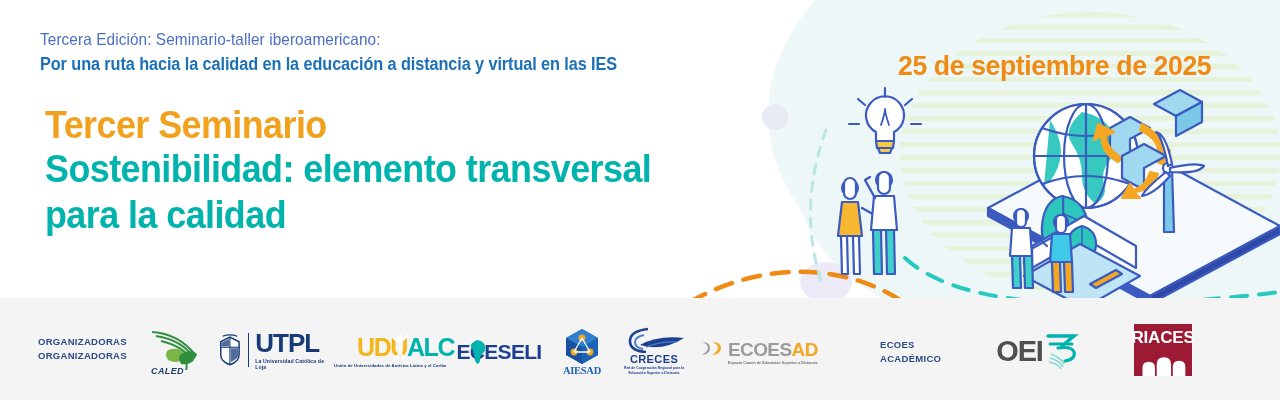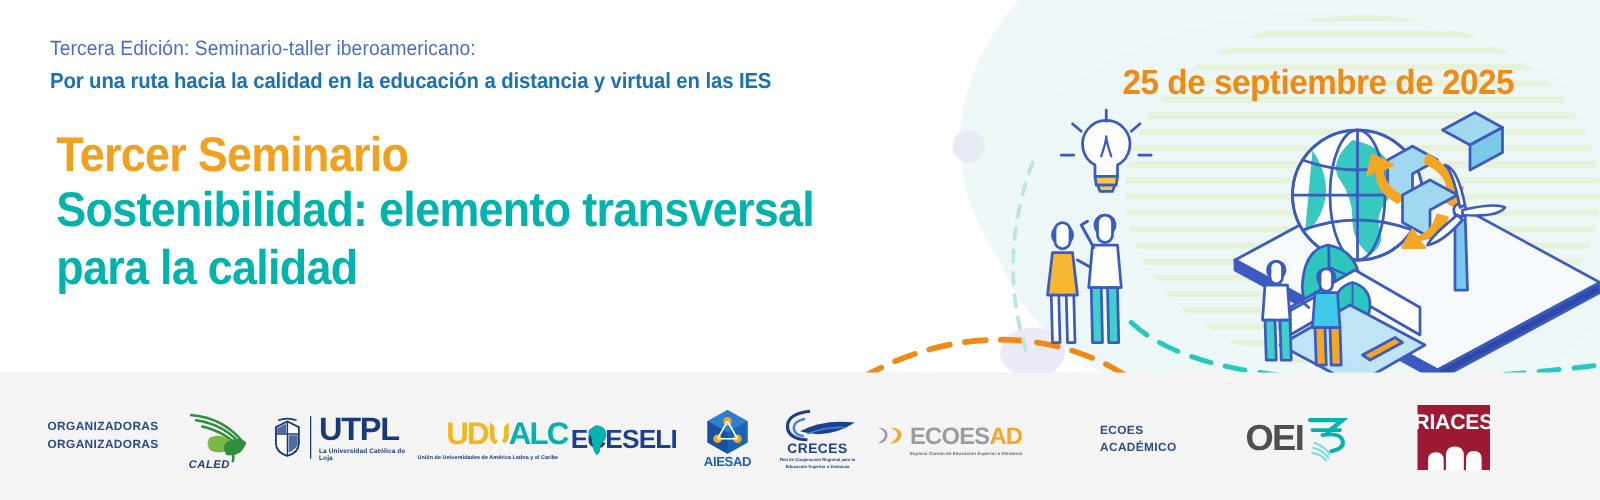--- a/index.html
+++ b/index.html
@@ -367,21 +367,21 @@
     <div class="ud-sub">Unión de Universidades de América Latina y el Caribe</div>
   </div>
 
   <div class="logo l-eceseli">
     <span class="ece-word">ECESELI</span>
     <svg width="20" height="26" viewBox="0 0 20 26" style="position:absolute;left:17px;top:2px;">
       <path d="M8,2 q7,1 8,6 q1,5 -3,8 q-2,2 -2,6 q0,3 -3,4 q-3,-4 -3,-9 q0,-5 -3,-8 q-2,-3 6,-7 z" fill="#00b3ad"></path>
     </svg>
   </div>
 
-  <div class="logo l-aiesad" style="flex-direction:column;">
+  <div class="logo l-aiesad" style="flex-direction:column;font-family:Liberation Serif, serif;">
     <svg width="38" height="38" viewBox="0 0 38 38">
       <path d="M19,2 L35,11 L35,28 L19,37 L3,28 L3,11 Z" fill="#1b63b5"></path>
       <path d="M19,2 L35,11 L19,20 L3,11 Z" fill="#2f7fd0"></path>
       <path d="M19,20 L35,11 L35,28 L19,37 Z" fill="#1b63b5"></path>
       <path d="M19,20 L19,37 L3,28 L3,11 Z" fill="#1751a0"></path>
       <circle cx="19" cy="11" r="3.4" fill="#f5a623"></circle>
       <circle cx="11" cy="25" r="3.4" fill="#f5a623"></circle>
       <circle cx="27" cy="25" r="3.4" fill="#f5a623"></circle>
       <path d="M19,11 L11,25 M19,11 L27,25 M11,25 L27,25" stroke="#ffffff" stroke-width="1.3" fill="none"></path>
     </svg>

